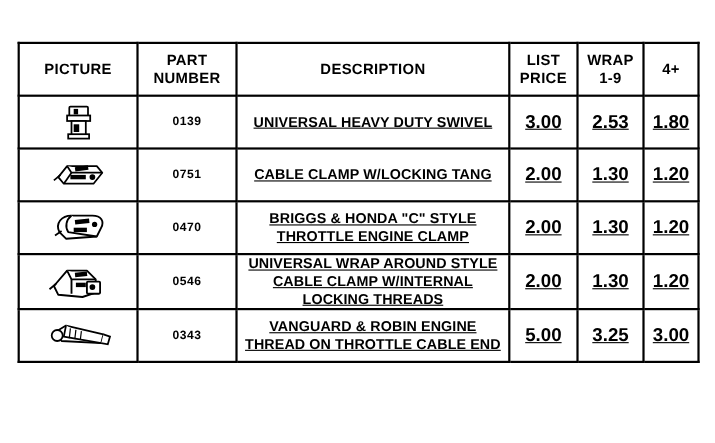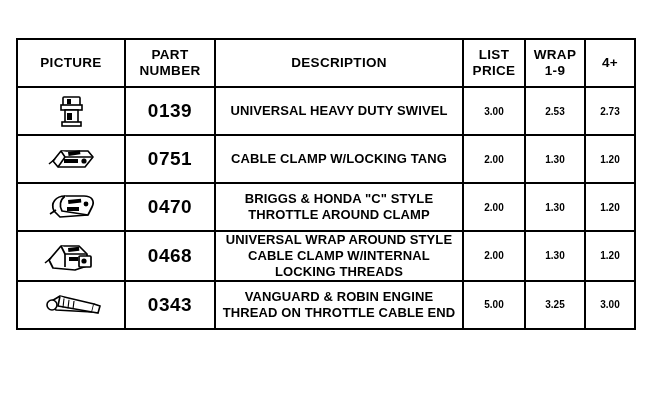--- a/index.html
+++ b/index.html
@@ -48,34 +48,36 @@
   col.c-desc   { width: 248px; }
   col.c-list   { width: 62px; }
   col.c-cost   { width: 60px; }
   col.c-ten    { width: 50px; }
 
   td.pic {
     height: 46px;
     padding: 2px 0;
   }
   td.part {
-    font-size: 19px;
+    font-size: 11px;
     font-weight: bold;
     letter-spacing: 0.5px;
   }
   td.desc {
     font-size: 13px;
     line-height: 1.22;
     padding: 4px 5px;
     font-weight: bold;
     letter-spacing: 0.1px;
+    text-decoration: underline;
   }
   td.num {
-    font-size: 10px;
-    font-weight: bold;
+    font-size: 17px;
+    font-weight: bold;
+    text-decoration: underline;
   }
   .rowline { display: block; }
 
   .icon-wrap {
     display: flex;
     align-items: center;
     justify-content: center;
     height: 100%;
   }
   svg { display: block; }
@@ -136,21 +138,21 @@
               </g>
             </svg>
           </span>
         </td>
         <td class="part">0139</td>
         <td class="desc">
           <span class="rowline">UNIVERSAL HEAVY DUTY SWIVEL</span>
         </td>
         <td class="num">3.00</td>
         <td class="num">2.53</td>
-        <td class="num">2.73</td>
+        <td class="num">1.80</td>
       </tr>
 
       <tr>
         <td class="pic">
           <span class="icon-wrap">
             <svg width="60" height="38" viewBox="0 0 60 38">
               <g fill="#fff" stroke="#000" stroke-width="1.6" stroke-linejoin="round">
                 <path d="M12 21 L20 11 L47 11 L52 17 L44 27 L17 27 Z"></path>
                 <path d="M20 11 L24 17 L52 17"></path>
                 <path d="M24 17 L17 27"></path>
@@ -186,21 +188,21 @@
                 <rect x="27" y="20" width="12" height="4"></rect>
                 <circle cx="46" cy="17" r="2.4"></circle>
               </g>
               <path d="M10 27 L16 23" stroke="#000" stroke-width="1.6" fill="none"></path>
             </svg>
           </span>
         </td>
         <td class="part">0470</td>
         <td class="desc">
           <span class="rowline">BRIGGS &amp; HONDA "C" STYLE</span>
-          <span class="rowline">THROTTLE AROUND CLAMP</span>
+          <span class="rowline">THROTTLE ENGINE CLAMP</span>
         </td>
         <td class="num">2.00</td>
         <td class="num">1.30</td>
         <td class="num">1.20</td>
       </tr>
 
       <tr>
         <td class="pic">
           <span class="icon-wrap">
             <svg width="64" height="44" viewBox="0 0 64 44">
@@ -212,21 +214,21 @@
               </g>
               <g fill="#000">
                 <rect x="29" y="14" width="11" height="4" transform="rotate(-6 29 14)"></rect>
                 <rect x="30" y="23" width="9" height="4"></rect>
                 <circle cx="45" cy="27" r="2.6"></circle>
               </g>
               <path d="M6 29 L12 24" stroke="#000" stroke-width="1.6" fill="none"></path>
             </svg>
           </span>
         </td>
-        <td class="part">0468</td>
+        <td class="part">0546</td>
         <td class="desc">
           <span class="rowline">UNIVERSAL WRAP AROUND STYLE</span>
           <span class="rowline">CABLE CLAMP W/INTERNAL</span>
           <span class="rowline">LOCKING THREADS</span>
         </td>
         <td class="num">2.00</td>
         <td class="num">1.30</td>
         <td class="num">1.20</td>
       </tr>
 

